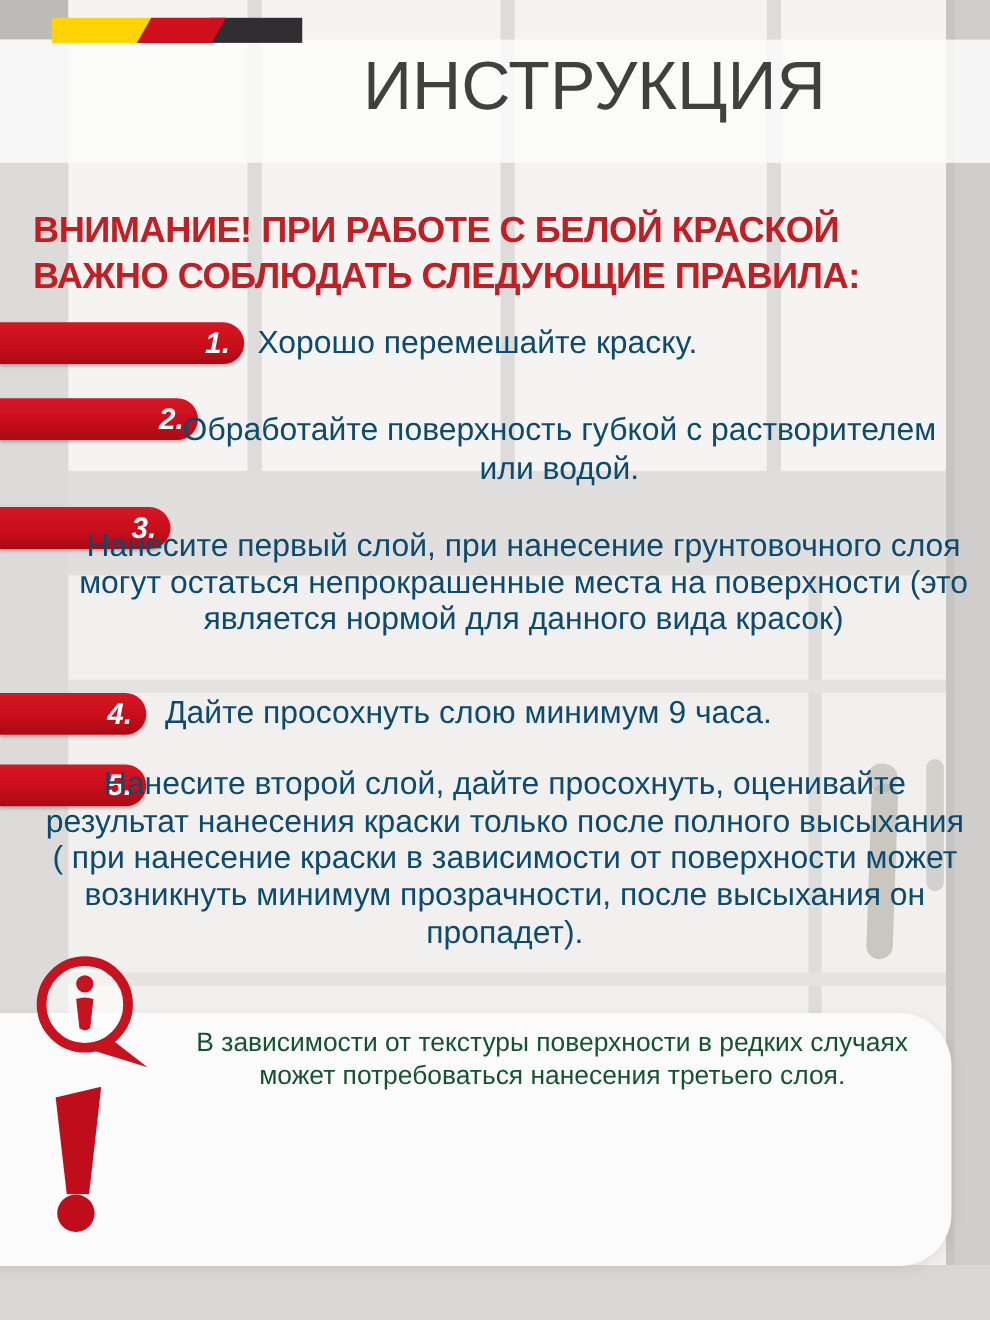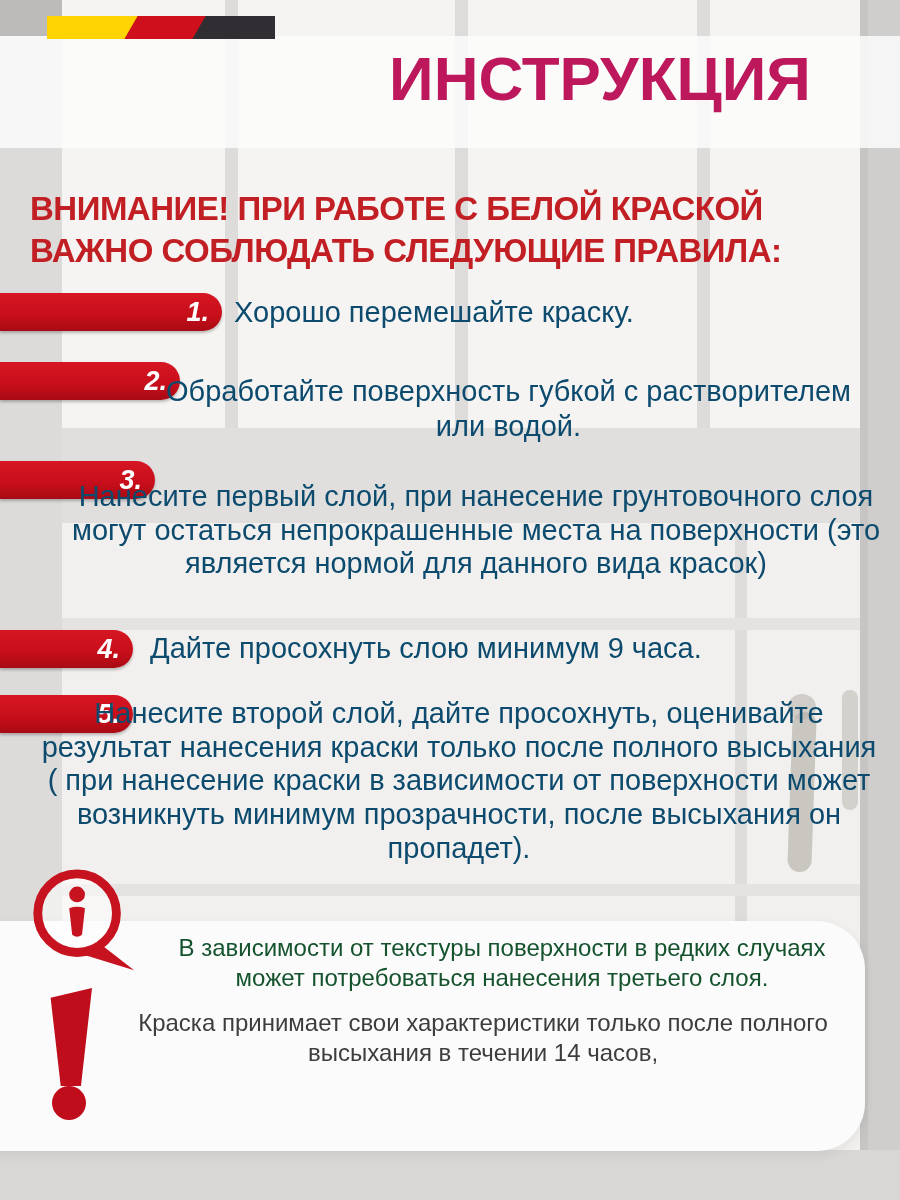--- a/index.html
+++ b/index.html
@@ -29,22 +29,22 @@
   .header-band{position:absolute;left:0;top:36px;width:900px;height:112px;
                background:rgba(252,252,251,.85);z-index:2;}
   .logo{position:absolute;left:47px;top:12px;width:230px;z-index:3;}
   .logo-text{font-weight:bold;font-size:49px;letter-spacing:-1px;color:#2b2a30;line-height:1;}
   .logo-apostrophe{color:#d01420;}
   .logo-stripe{display:flex;width:228px;height:23px;margin-top:4px;overflow:hidden;}
   .stripe-seg{height:100%;}
   .seg-yellow{width:92px;background:#ffd400;}
   .seg-red{width:68px;background:#cf0f1c;transform:skewX(-30deg);margin:0 -8px;}
   .seg-dark{width:84px;background:#302e33;flex:1;}
-  .doc-title{position:absolute;left:330px;top:48px;width:540px;text-align:center;
-             font-size:62px;font-weight:bold;letter-spacing:0;color:#be185d;z-index:3;line-height:1;}
+  .doc-title{position:absolute;left:330px;top:48px;width:540px;
+             font-size:62px;font-weight:normal;letter-spacing:0;color:#404040;z-index:3;line-height:1;}
 
   
   .warning{position:absolute;left:30px;top:188px;width:840px;z-index:2;
            color:#c21f25;font-weight:bold;font-size:33px;line-height:1.28;letter-spacing:-.5px;}
 
   
   .step{position:absolute;left:0;width:900px;z-index:2;}
   .pill{position:absolute;left:0;height:38px;border-radius:0 19px 19px 0;
         background:linear-gradient(180deg,#d71623 0%,#c60e1a 60%,#a80a14 100%);
         box-shadow:0 2px 3px rgba(0,0,0,.25);}
@@ -161,14 +161,13 @@
   <circle cx="54" cy="31" r="8" fill="#c6131f"></circle>
   <path d="M46,45 Q54,42 62,45 L59,72 Q54,76 49,72 Z" fill="#c6131f"></path>
 </svg>
 <div class="info-text">В зависимости от текстуры поверхности в редких случаях может потребоваться нанесения третьего слоя.</div>
 
 <div class="excl-icon">
   <div class="excl-bar"></div>
   <div class="excl-dot"></div>
 </div>
 <div class="final-text">
-  <p>Краска принимает свои характеристики только после полного высыхания в течении 14 часов,</p>
 </div>
 
 </body></html>

